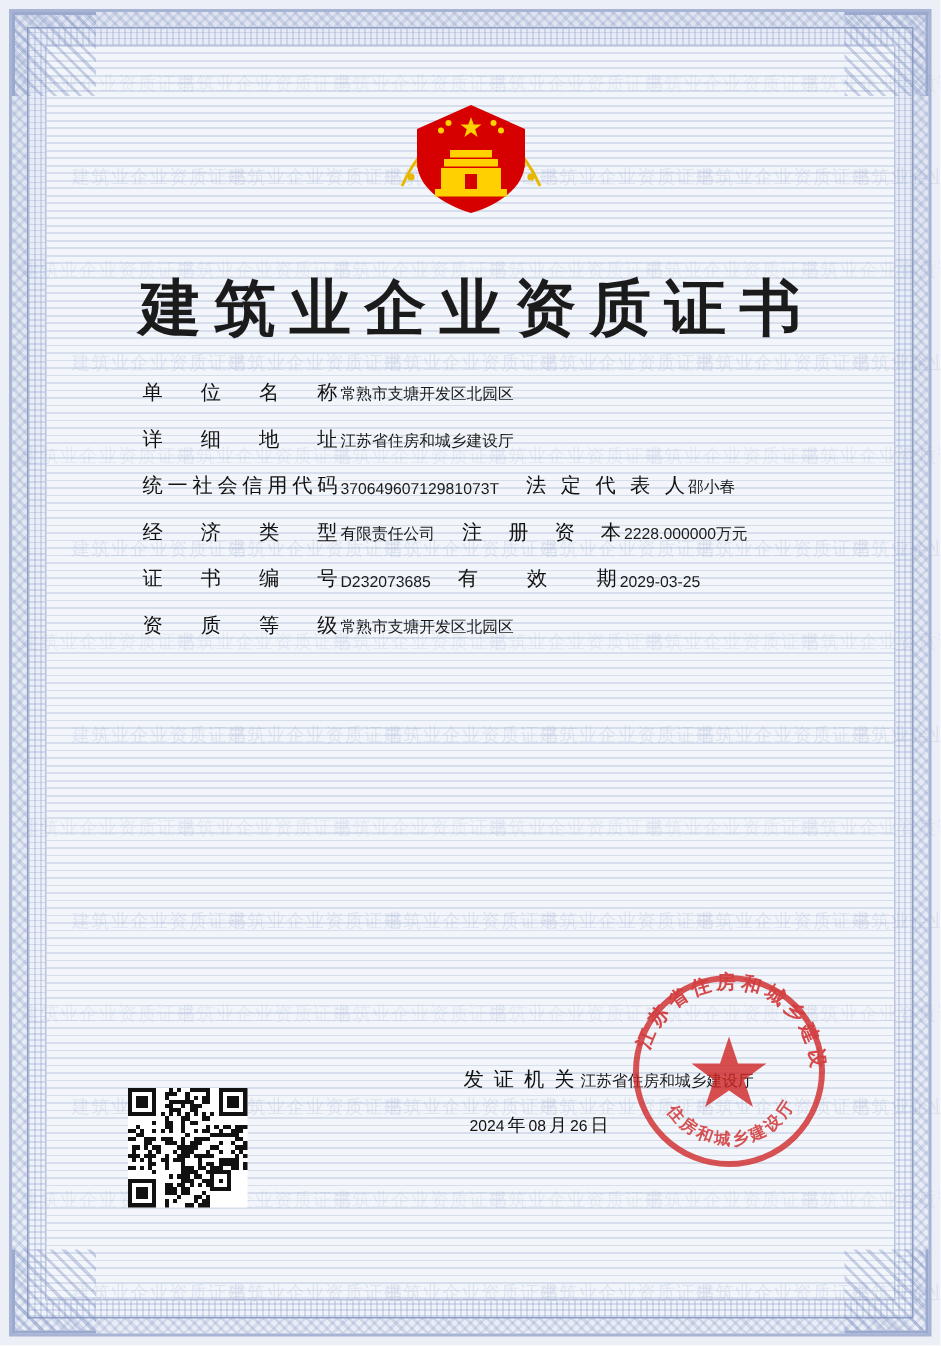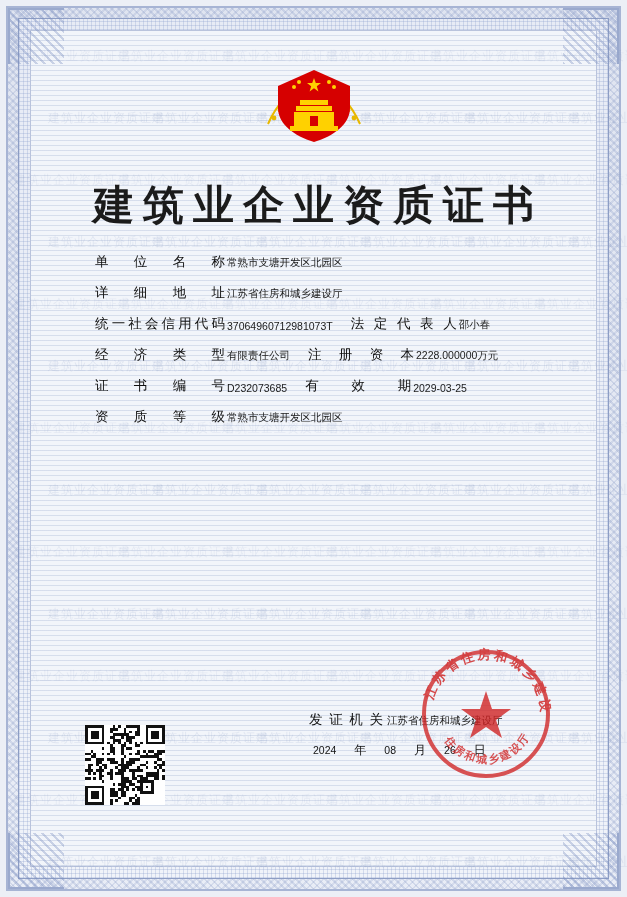--- a/index.html
+++ b/index.html
@@ -189,21 +189,21 @@
     color: #1a1a1a;
     margin-left: 4px;
     padding-bottom: 1px;
   }
   .date-row {
     margin-top: 13px;
     font-size: 11.5px;
     color: #111;
     display: flex;
     align-items: baseline;
-    gap: 18px;
+    gap: 2px;
     padding-left: 4px;
   }
   .date-row .dv { font-size: 10.5px; }
   .date-row .dc { font-size: 12px; }
 
   
   .seal {
     position: absolute;
     right: 36px;
     bottom: 78px;

